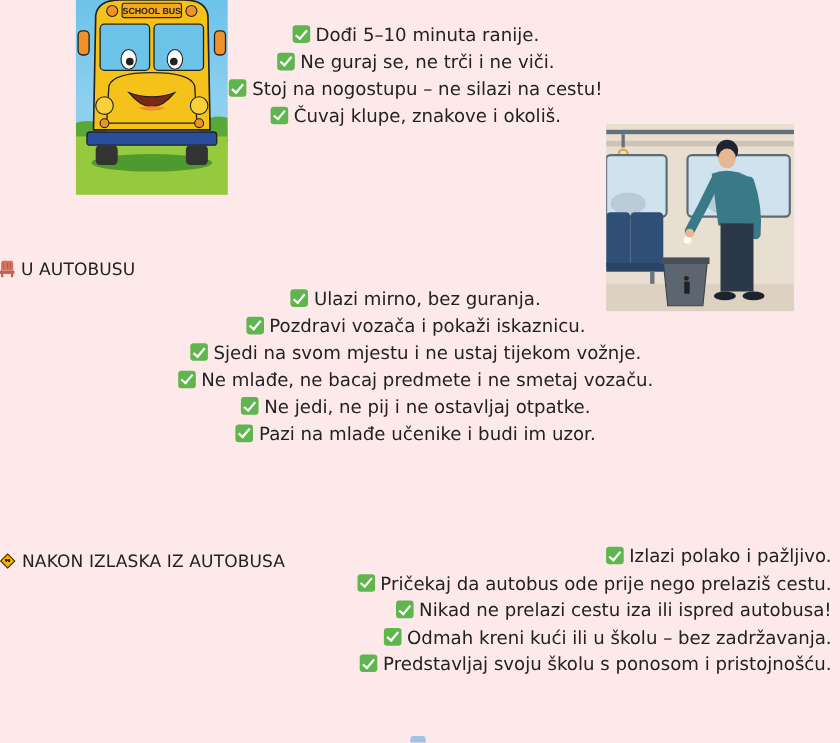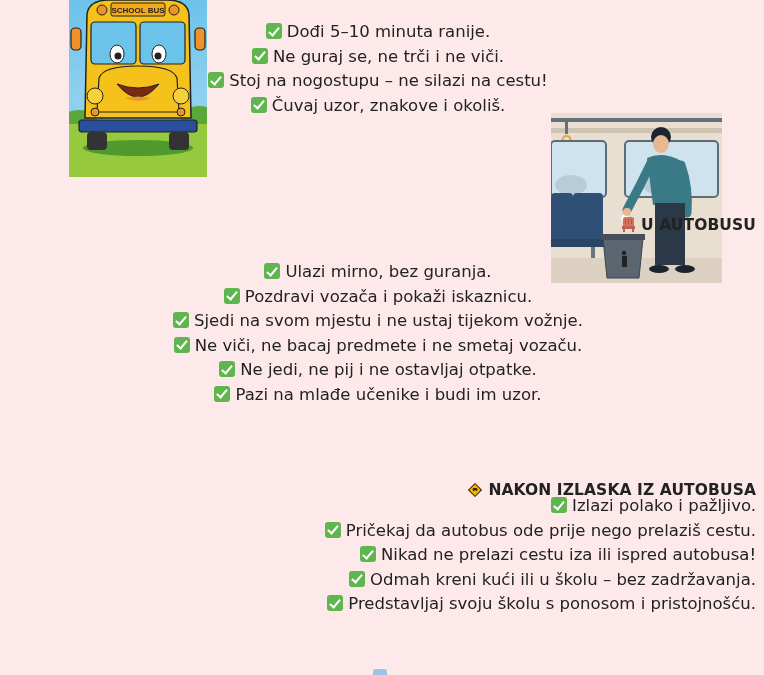--- a/index.html
+++ b/index.html
@@ -53,25 +53,26 @@
     .check::after {
       content: "";
       position: absolute;
       left: 5px; top: 1.5px;
       width: 4px; height: 9px;
       border: solid #ffffff;
       border-width: 0 2.4px 2.4px 0;
       transform: rotate(40deg);
     }
     .heading {
-      font-weight: bold;
+      font-weight: normal;
       font-size: 15.5px;
       line-height: 24px;
-      text-align: right;
+      text-align: left;
       letter-spacing: 0.1px;
+      margin-top: 20px;
     }
     .heading .hicon {
       display: inline-block;
       margin-right: 6px;
       vertical-align: -2px;
     }
     .seat-icon {
       width: 13px; height: 15px;
       position: relative;
     }
@@ -198,34 +199,34 @@
     <rect x="104" y="90" width="30" height="62" fill="#2a3848"></rect>
     <ellipse cx="108" cy="156" rx="10" ry="4" fill="#1c232c"></ellipse>
     <ellipse cx="134" cy="156" rx="10" ry="4" fill="#1c232c"></ellipse>
   </svg>
 </div>
 
 <div class="abs block" style="top:20px;">
   <div class="line"><span class="check"></span><span>Dođi 5–10 minuta ranije.</span></div>
   <div class="line"><span class="check"></span><span>Ne guraj se, ne trči i ne viči.</span></div>
   <div class="line"><span class="check"></span><span>Stoj na nogostupu – ne silazi na cestu!</span></div>
-  <div class="line"><span class="check"></span><span>Čuvaj uzor, znakove i okoliš.</span></div>
+  <div class="line"><span class="check"></span><span>Čuvaj klupe, znakove i okoliš.</span></div>
 </div>
 
 <div class="abs block heading" style="top:213px;">
   <span class="hicon seat-icon">
     <span class="back"></span><span class="bar"></span><span class="seat"></span><span class="leg1"></span><span class="leg2"></span>
   </span><span>U AUTOBUSU</span>
 </div>
 
 <div class="abs block" style="top:260px;">
   <div class="line"><span class="check"></span><span>Ulazi mirno, bez guranja.</span></div>
   <div class="line"><span class="check"></span><span>Pozdravi vozača i pokaži iskaznicu.</span></div>
   <div class="line"><span class="check"></span><span>Sjedi na svom mjestu i ne ustaj tijekom vožnje.</span></div>
-  <div class="line"><span class="check"></span><span>Ne viči, ne bacaj predmete i ne smetaj vozaču.</span></div>
+  <div class="line"><span class="check"></span><span>Ne mlađe, ne bacaj predmete i ne smetaj vozaču.</span></div>
   <div class="line"><span class="check"></span><span>Ne jedi, ne pij i ne ostavljaj otpatke.</span></div>
   <div class="line"><span class="check"></span><span>Pazi na mlađe učenike i budi im uzor.</span></div>
 </div>
 
 <div class="abs block heading" style="top:478px;">
   <span class="hicon crossing-icon">
     <span class="diamond"></span><span class="kids"></span>
   </span><span>NAKON IZLASKA IZ AUTOBUSA</span>
 </div>
 

